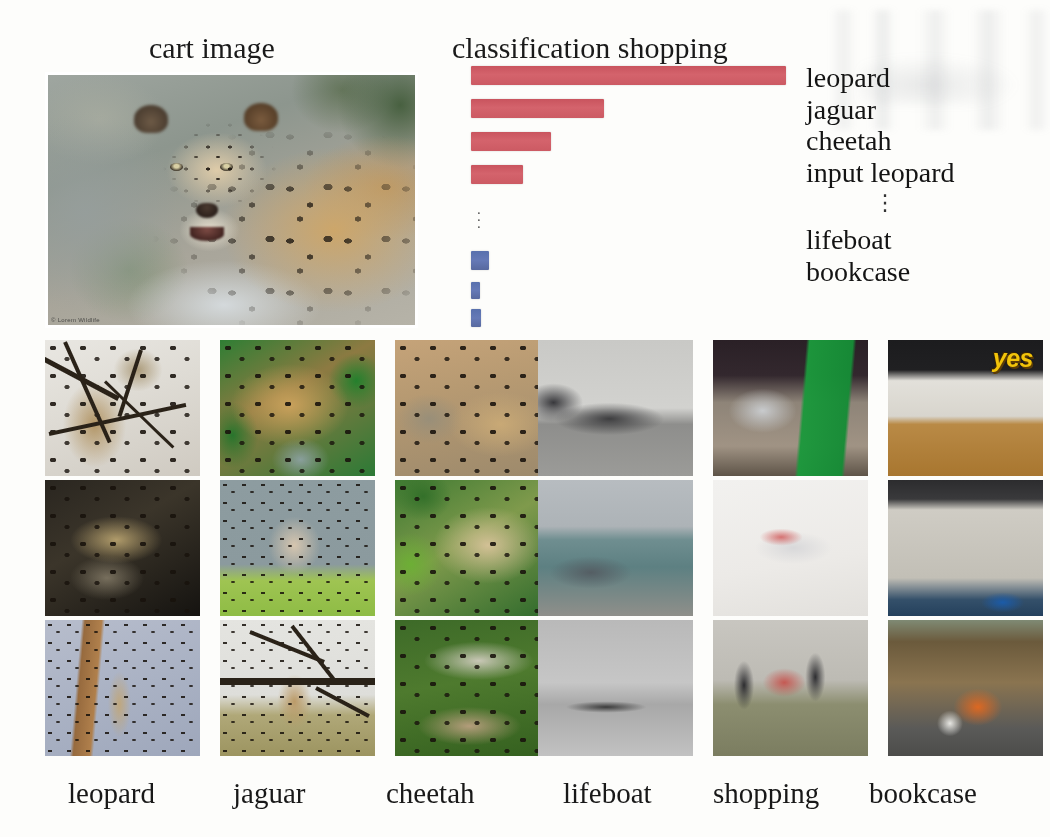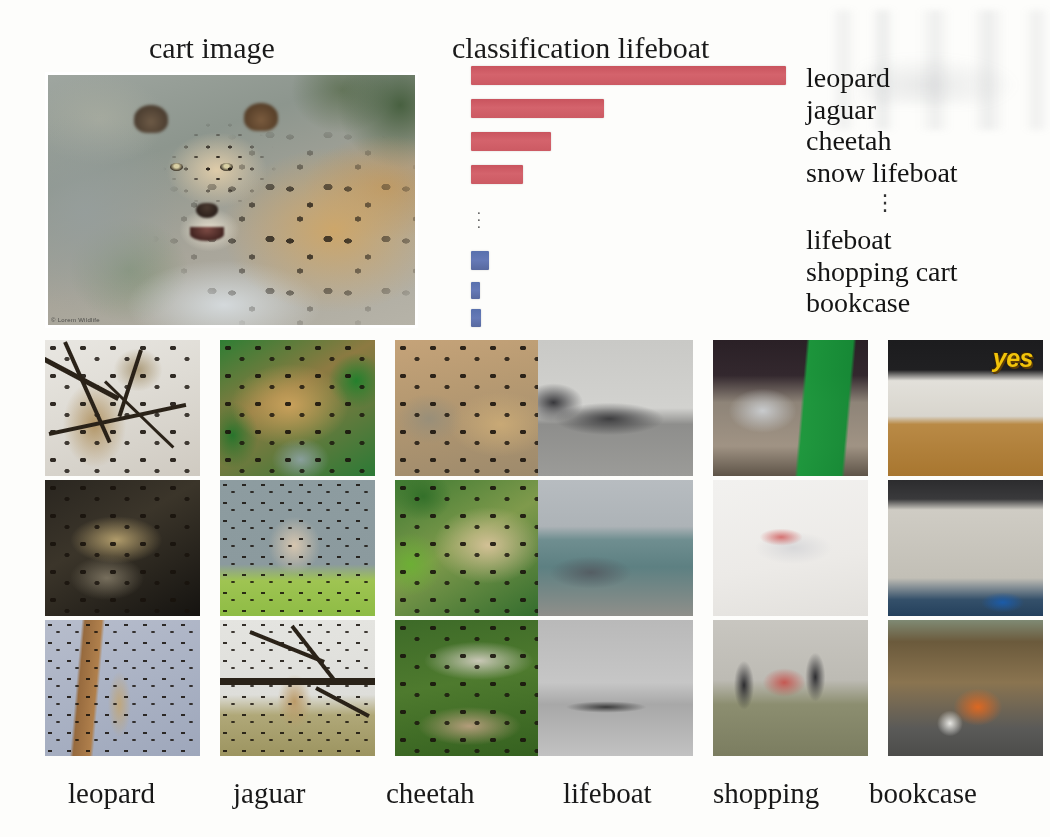--- a/index.html
+++ b/index.html
@@ -350,21 +350,21 @@
   #cap-4 { left: 713px; }
   #cap-5 { left: 869px; }
 </style>
 </head>
 <body>
 
 <div class="ghost-texture"></div>
 <div class="ghost-texture2"></div>
 
 <div class="heading" id="title-input-image">cart image</div>
-<div class="heading" id="title-class-resp">classification lifeboat</div>
+<div class="heading" id="title-class-resp">classification shopping</div>
 
 <div class="input-image-frame">
   <div class="input-image">
     <div class="leopard-ear l"></div>
     <div class="leopard-ear r"></div>
     <div class="leopard-eye left"></div>
     <div class="leopard-eye right"></div>
     <div class="leopard-nose"></div>
     <div class="leopard-mouth"></div>
     <div class="img-credit">© Lorem Wildlife</div>
@@ -385,24 +385,23 @@
 
   <div class="bar bot" style="left:0; top:185px; width:18px;"></div>
   <div class="bar bot" style="left:0; top:216px; height:17px; width:9px;"></div>
   <div class="bar bot" style="left:0; top:243px; height:18px; width:10px;"></div>
 </div>
 
 <div class="class-labels">
   <div class="class-label">leopard</div>
   <div class="class-label">jaguar</div>
   <div class="class-label">cheetah</div>
-  <div class="class-label">snow lifeboat</div>
+  <div class="class-label">input leopard</div>
   <div class="class-ellipsis">⋮</div>
   <div class="class-label">lifeboat</div>
-  <div class="class-label">shopping cart</div>
   <div class="class-label">bookcase</div>
 </div>
 
 <div class="grid" id="grid-left">
   <div class="thumb t-l11">
     <div class="spots"></div>
     <div class="branch" style="left:-6px;  top:14px;  width:90px;  height:5px; transform:rotate(28deg);"></div>
     <div class="branch" style="left:20px;  top:0;     width:110px; height:4px; transform:rotate(66deg);"></div>
     <div class="branch" style="left:96px;  top:8px;   width:70px;  height:4px; transform:rotate(108deg);"></div>
     <div class="branch" style="left:4px;   top:92px;  width:140px; height:4px; transform:rotate(-12deg);"></div>

